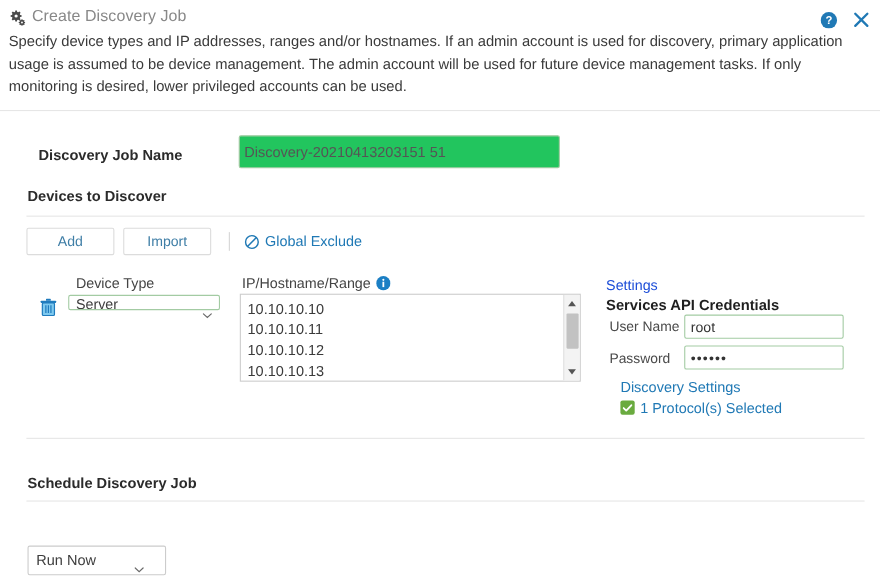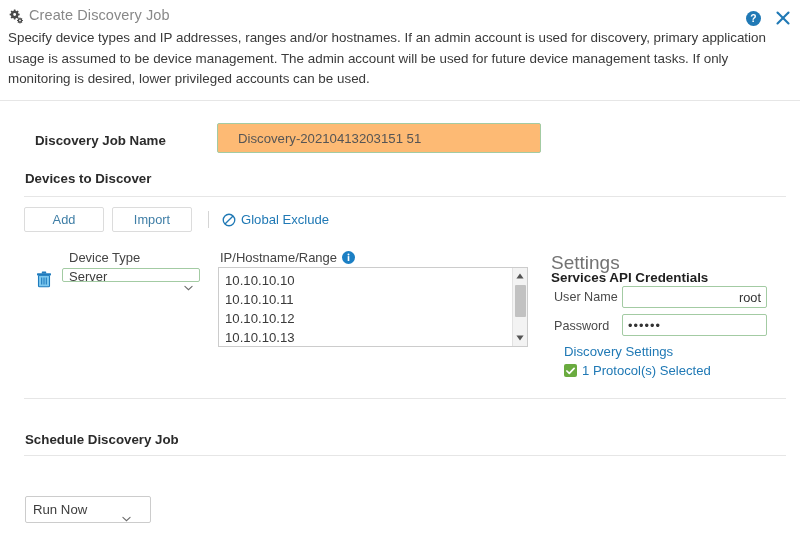--- a/index.html
+++ b/index.html
@@ -87,24 +87,24 @@
     font-weight: bold;
     color: #2b2b2b;
     margin-left: 10px;
   }
   .job-name-input {
     position: absolute;
     left: 217px;
     top: 123px;
     width: 282px;
     height: 28px;
-    padding: 0 20px;
+    padding: 0 4px;
     border: 1px solid #a3cba3;
     border-radius: 2px;
-    background: #fdba74;
+    background: #22c55e;
     font-family: "Liberation Sans", sans-serif;
     font-size: 13.2px;
     color: #555555;
     outline: none;
     box-sizing: content-box;
   }
 
   .section-label {
     position: absolute;
     font-size: 13.3px;
@@ -257,22 +257,22 @@
     border-radius: 1px;
   }
   .sb-arrow-down { position: absolute; bottom: 1px; left:0; }
   .sb-arrow-up { position: absolute; top: 1px; left:0; }
 
   
   .settings-title {
     position: absolute;
     left: 551px;
     top: 252px;
-    font-size: 19px;
-    color: #737373;
+    font-size: 13px;
+    color: #1d4ed8;
     font-weight: 400;
   }
   .creds-title {
     position: absolute;
     left: 551px;
     top: 270px;
     font-size: 13.4px;
     font-weight: bold;
     color: #1f1f1f;
   }
@@ -291,21 +291,21 @@
     height: 20px;
     border: 1px solid #a3cba3;
     border-radius: 2px;
     background: #ffffff;
     font-family: "Liberation Sans", sans-serif;
     font-size: 12.8px;
     color: #333333;
     padding: 0 5px;
     outline: none;
   }
-  .inp-user { top: 286px; text-align: right; }
+  .inp-user { top: 286px; }
   .inp-pass { top: 314px; letter-spacing: 1px; }
 
   .additional-settings {
     position: absolute;
     left: 564px;
     top: 344px;
     font-size: 13.2px;
     color: #2079b5;
     cursor: pointer;
   }

